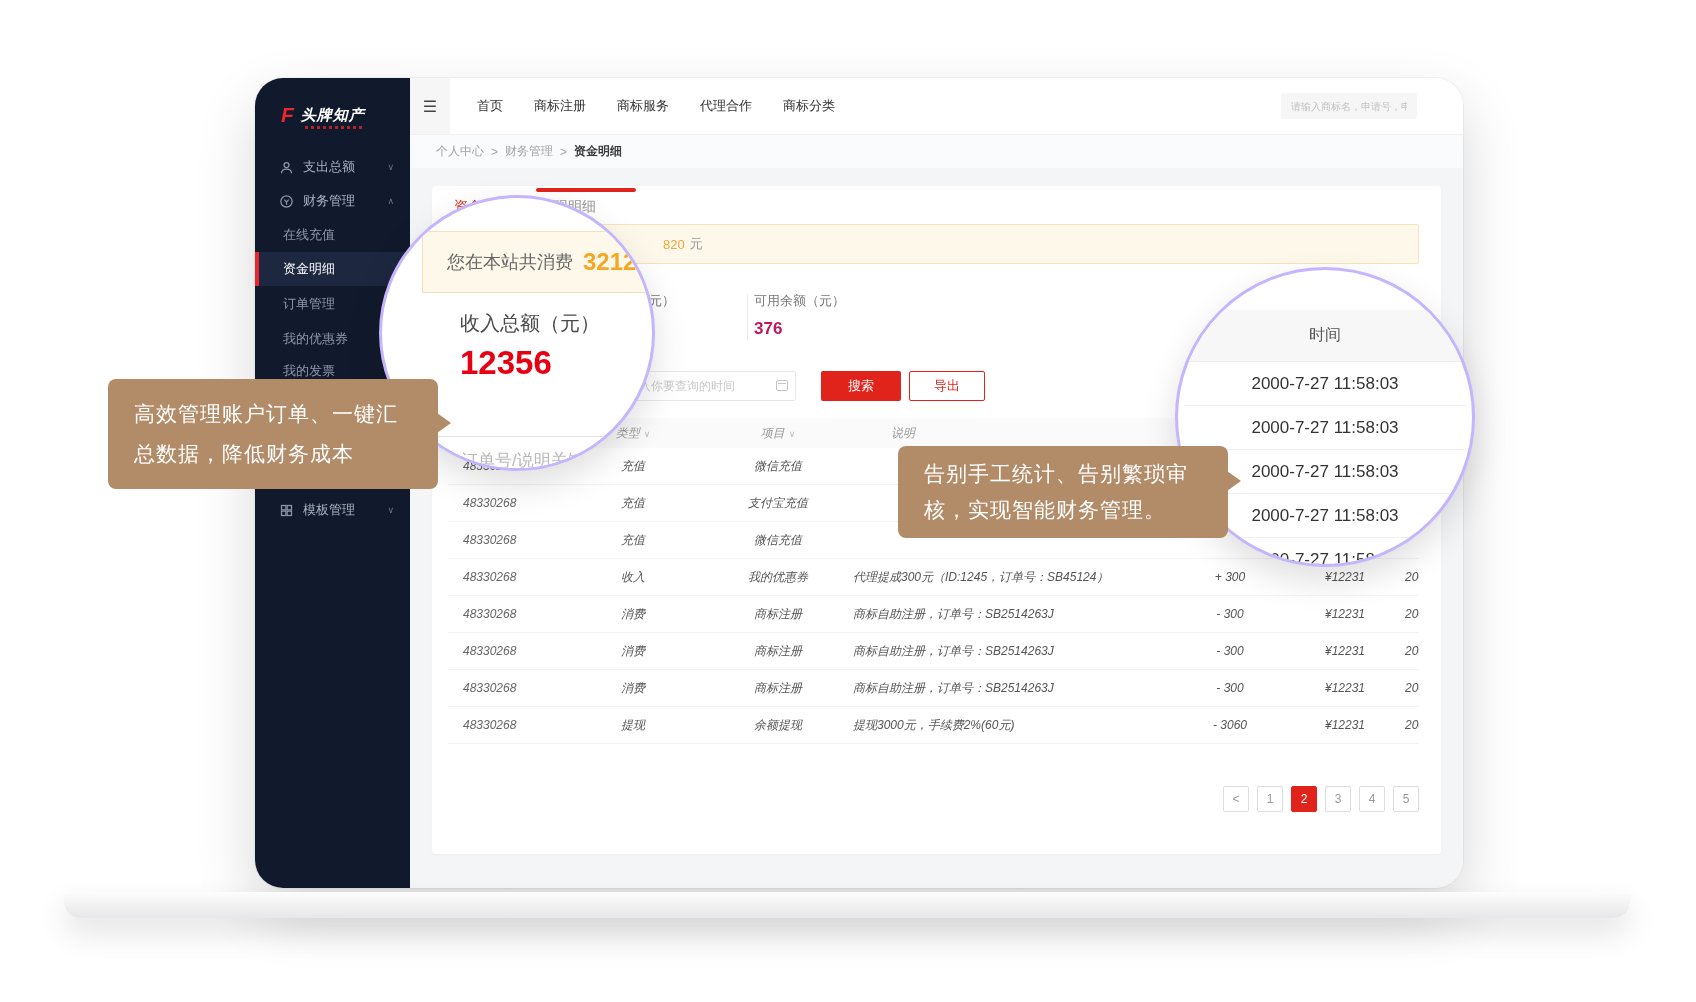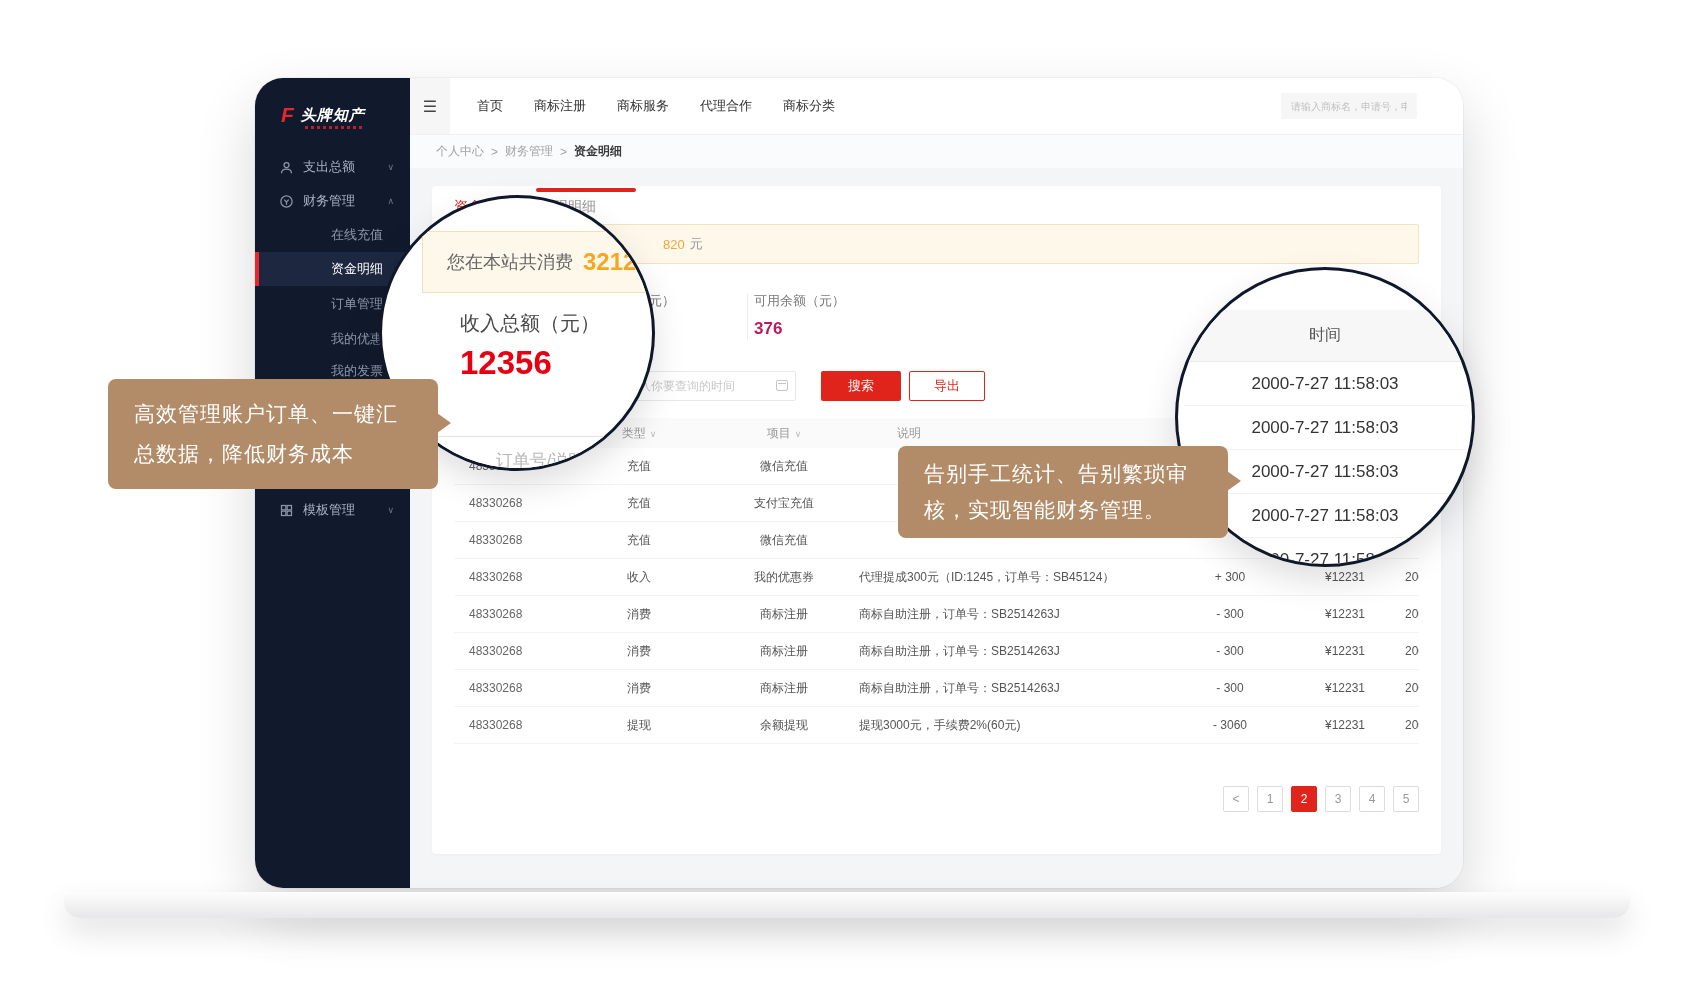--- a/index.html
+++ b/index.html
@@ -19,21 +19,21 @@
   .sidebar { position:relative; width:155px; flex-shrink:0; background:#111a2c; }
   .logo { position:absolute; left:26px; top:25px; display:flex; align-items:center; gap:7px; cursor:pointer; }
   .logo-glyph { color:#e8262d; font-size:21px; font-weight:bold; font-style:italic; }
   .brand-name { color:#fff; font-size:15px; font-weight:bold; font-style:italic; letter-spacing:1px; white-space:nowrap; }
   .brand-sub { position:absolute; left:50px; top:48px; width:58px; height:3px;
     background:repeating-linear-gradient(90deg,#e8262d 0 3px,transparent 3px 6px); opacity:.75; }
   .side-item { position:absolute; left:0; right:0; height:28px; display:flex; align-items:center;
     padding-left:24px; font-size:13px; color:#aab2c3; cursor:pointer; white-space:nowrap; }
   .side-item .s-icon { width:15px; height:15px; margin-right:9px; color:#8d97ab; flex-shrink:0; }
   .side-item .chev { position:absolute; right:16px; font-size:9px; color:#6d7689; }
-  .side-sub { padding-left:76px; color:#8e97a9; }
+  .side-sub { padding-left:28px; color:#8e97a9; }
   .side-active { background:#1d2740; color:#fff; height:34px; }
   .side-active::before { content:""; position:absolute; left:0; top:0; bottom:0; width:4px; background:#e8262d; }
 
   
   .main { flex:1; display:flex; flex-direction:column; background:#f4f5f7; min-width:0; }
   .topnav { position:relative; height:56px; background:#fff; display:flex; align-items:center; flex-shrink:0; }
   .hamburger { width:40px; height:56px; background:#f6f6f6; display:flex; align-items:center;
     justify-content:center; font-size:16px; color:#444; cursor:pointer; }
   .nav-links { display:flex; gap:31px; margin-left:27px; font-size:13px; color:#333; }
   .nav-links span { cursor:pointer; }
@@ -77,43 +77,43 @@
   .cal-wrap input::placeholder { color:#c8c8c8; }
   .cal-icon { position:absolute; right:8px; top:9px; width:12px; height:11px;
     border:1px solid #c4c4c4; border-radius:2px; }
   .cal-icon::before { content:""; position:absolute; left:1px; right:1px; top:2px; height:1px; background:#c4c4c4; }
   .btn { position:absolute; top:185px; height:30px; border-radius:2px; font-size:13px;
     display:flex; align-items:center; justify-content:center; cursor:pointer; }
   .btn-search { left:389px; width:80px; background:#e0241b; color:#fff; }
   .btn-export { left:477px; width:76px; background:#fff; border:1px solid #e0241b; color:#e0241b; }
 
   
-  .table { position:absolute; left:22px; right:22px; top:232px; }
+  .table { position:absolute; left:16px; right:22px; top:232px;font-style:italic; }
   .trow { display:flex; align-items:center; height:37px; border-bottom:1px solid #f3f3f3;
     font-size:12px; color:#555; }
   .thead { height:30px; background:#fafafa; border-bottom:none; color:#999; }
   .tc1 { width:115px; padding-left:15px; color:#666; }
   .tc2 { width:140px; text-align:center; }
   .tc3 { width:150px; text-align:center; }
   .tc4 { flex:1; text-align:left; }
   .thead .tc4 { text-align:left; padding-left:38px; }
   .tc5 { width:110px; text-align:center; }
   .tc6 { width:120px; text-align:center; }
   .tc7 { width:14px; overflow:hidden; white-space:nowrap; }
   .caret { font-size:9px; color:#bbb; margin-left:4px; }
 
   
   .pagination { position:absolute; right:22px; top:600px; display:flex; gap:8px; }
   .pg { width:26px; height:26px; border:1px solid #dcdcdc; border-radius:2px; background:#fff;
     display:flex; align-items:center; justify-content:center; font-size:12px; color:#999; cursor:pointer; }
   .pg-active { background:#e0241b; border-color:#e0241b; color:#fff; }
 
   
-  .magnifier { position:absolute; border-radius:50%; border:3px solid #0f172a; background:#fff;
-    overflow:hidden; box-shadow:0 14px 34px rgba(0,0,0,.13); z-index:40;text-align:center; }
+  .magnifier { position:absolute; border-radius:50%; border:3px solid #c4b5fd; background:#fff;
+    overflow:hidden; box-shadow:0 14px 34px rgba(0,0,0,.13); z-index:40; }
   .mag-left { left:379px; top:195px; width:276px; height:276px; }
   .mag-banner { position:absolute; left:40px; right:-30px; top:33px; height:62px; background:#fdf8e9;
     border:1px solid #f3e0b5; display:flex; align-items:center; padding-left:24px; white-space:nowrap; }
   .mag-banner .p { font-size:18px; color:#666; }
   .mag-banner .a { font-size:24px; font-weight:bold; color:#f5a623; margin-left:10px; }
   .mag-stat-lb { position:absolute; left:78px; top:112px; font-size:20px; color:#4a4a4a; white-space:nowrap; }
   .mag-stat-vl { position:absolute; left:78px; top:146px; font-size:33px; font-weight:bold; color:#e60012; }
   .mag-input { position:absolute; left:52px; right:-20px; top:238px; height:70px; background:#fff;
     border:1px solid #e2e2e2; border-radius:4px; padding:12px 0 0 26px; font-size:17px; color:#b8b8b8;
     white-space:nowrap; }

